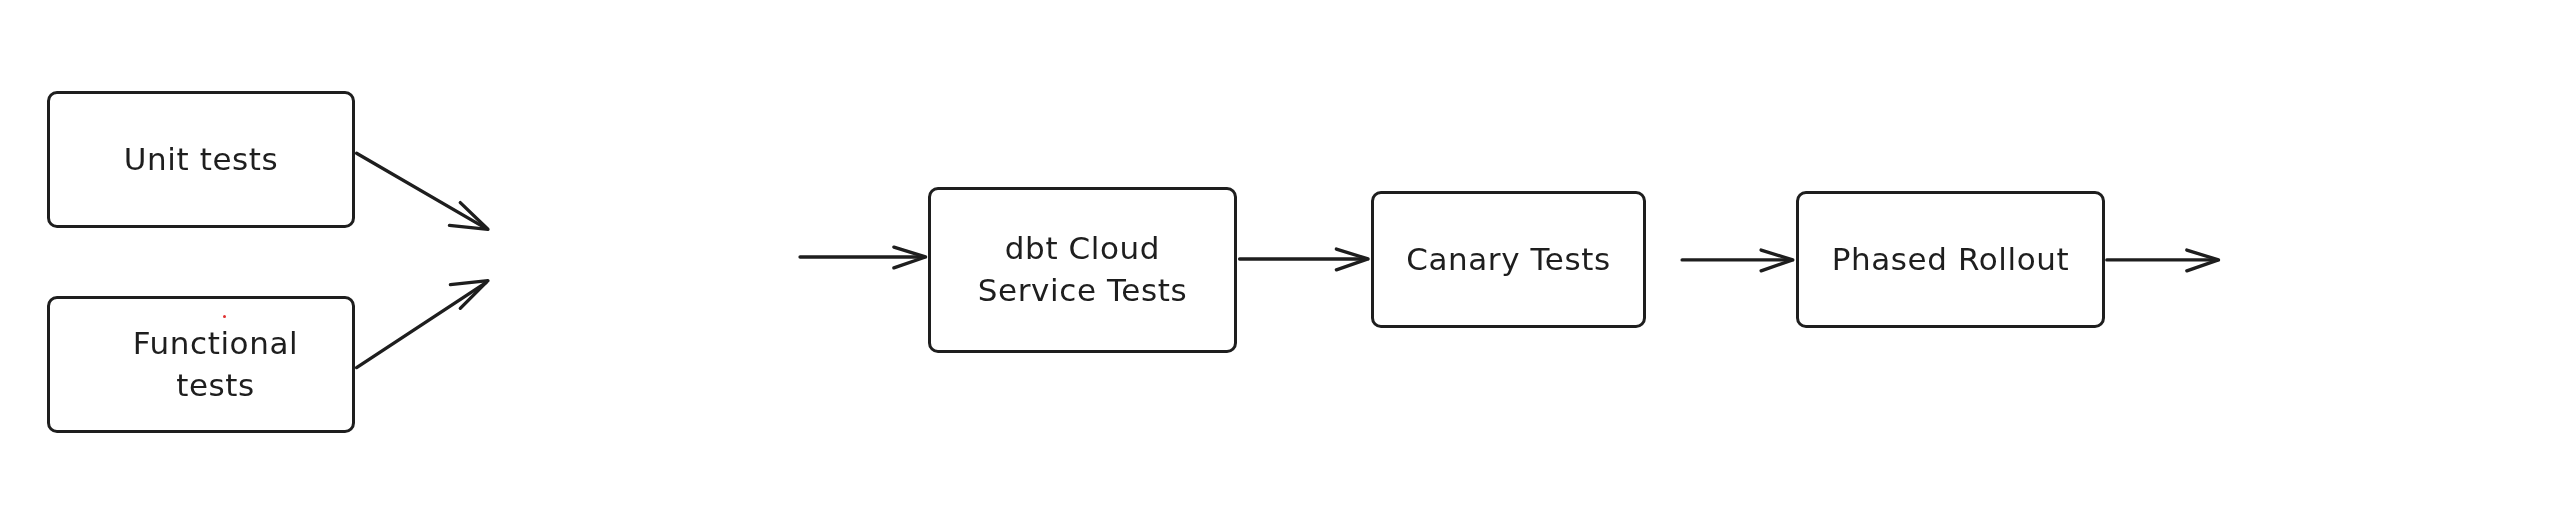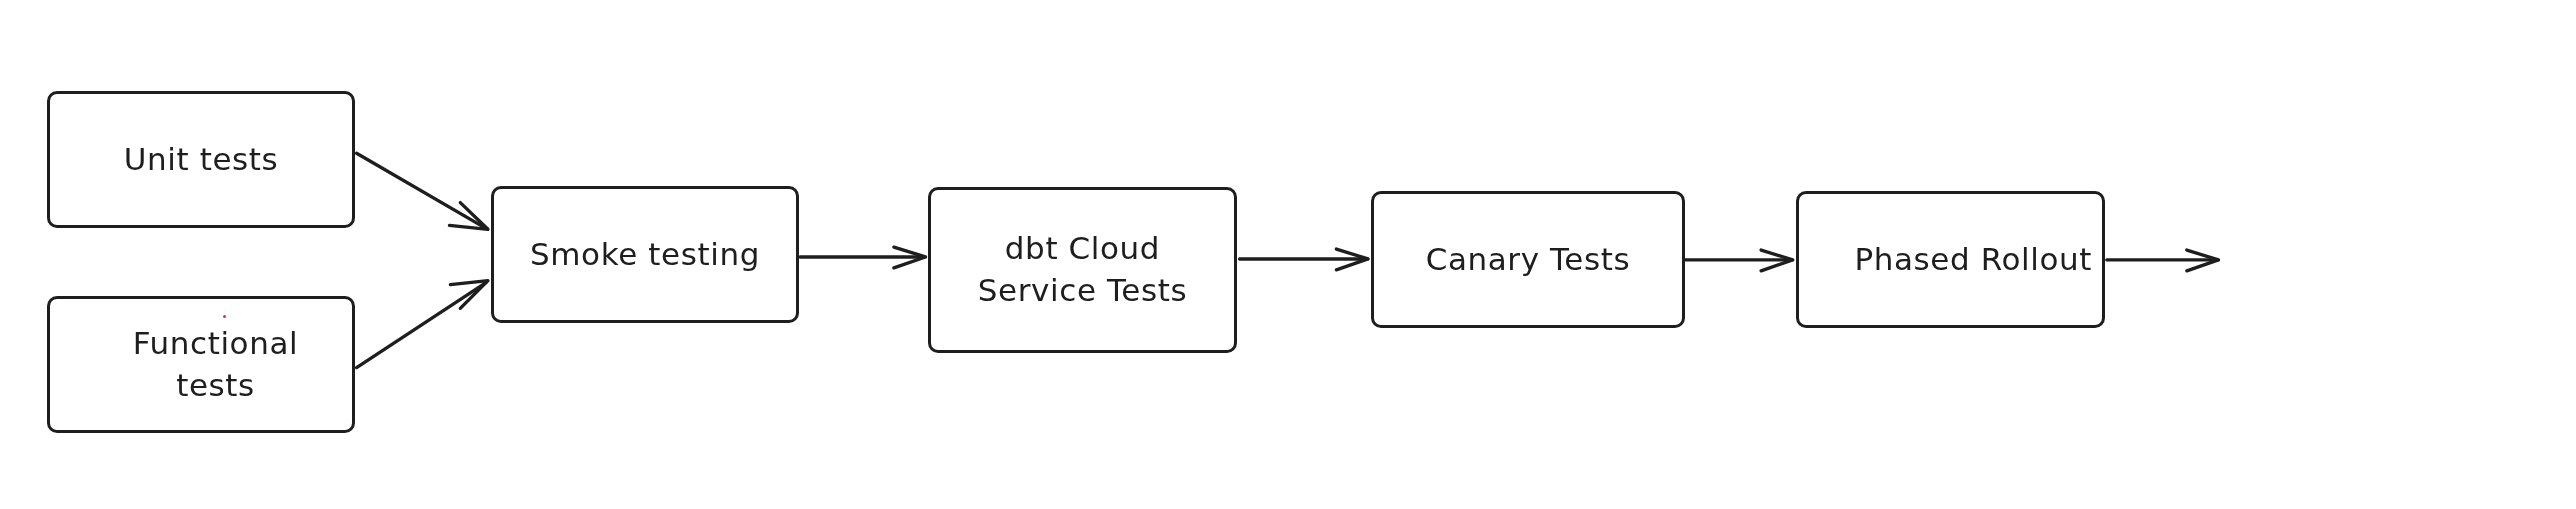--- a/index.html
+++ b/index.html
@@ -43,22 +43,22 @@
     letter-spacing: 0.6px;
     color: #1e1e1e;
     white-space: pre-line;
     padding: 0 10px;
   }
   
   .n-unit      { left: 47px;   top: 91px;  width: 308px; height: 137px; }
   .n-functional{ left: 47px;   top: 296px; width: 308px; height: 137px; padding-left: 29px; }
   .n-smoke     { left: 491px;  top: 186px; width: 308px; height: 137px; }
   .n-dbt       { left: 928px;  top: 187px; width: 309px; height: 166px; }
-  .n-canary    { left: 1371px; top: 191px; width: 314px; height: 137px; }
-  .n-phased    { left: 1796px; top: 191px; width: 309px; height: 137px; justify-content: flex-end; }
+  .n-canary    { left: 1371px; top: 191px; width: 275px; height: 137px; }
+  .n-phased    { left: 1796px; top: 191px; width: 309px; height: 137px; }
   .n-you       { left: 2221px; top: 192px; width: 308px; height: 137px; }
 
   .speck {
     position: absolute;
     left: 223px;
     top: 315px;
     width: 3px;
     height: 3px;
     background: #e03131;
     border-radius: 50%;
@@ -104,23 +104,20 @@
 
   <div class="node n-unit">
     <span class="node-label">Unit tests</span>
   </div>
 
   <div class="node n-functional">
     <span class="node-label">Functional tests</span>
   </div>
   <div class="speck"></div>
 
-  <div class="node n-smoke">
-    <span class="node-label">Smoke testing</span>
-  </div>
 
   <div class="node n-dbt">
     <span class="node-label">dbt Cloud
 Service Tests</span>
   </div>
 
   <div class="node n-canary">
     <span class="node-label">Canary Tests</span>
   </div>
 

